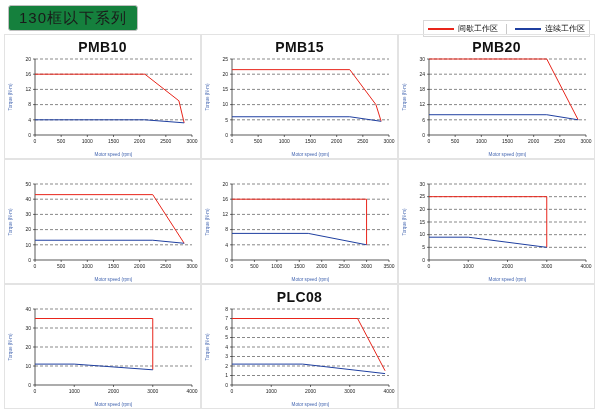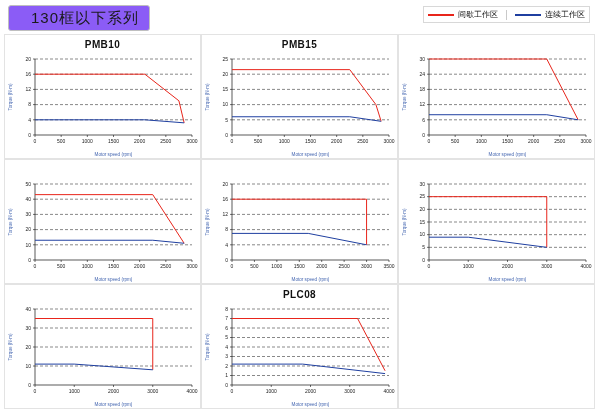--- a/index.html
+++ b/index.html
@@ -13,30 +13,30 @@
   
   #header{
     position:relative;
     height:34px;
   }
   #series-title{
     position:absolute;
     left:8px;top:5px;
     border:1px solid #bfbfbf;
     border-radius:3px;
-    background:#8b5cf6;
-    padding:3px 10px 4px 22px;
+    background:#15803d;
+    padding:3px 10px 4px 10px;
     font-size:15px;
     color:#1a1a1a;
     letter-spacing:1px;
     line-height:17px;
   }
   #legend{
     position:absolute;
-    right:10px;top:6px;
+    right:10px;top:20px;
     display:flex;
     align-items:center;
     gap:6px;
     border:1px solid #d8d8d8;
     padding:2px 4px;
     background:#fff;
   }
   .legend-item{
     display:flex;align-items:center;gap:4px;
     font-size:8px;color:#111;
@@ -60,21 +60,21 @@
   .cell{
     position:relative;
     box-sizing:border-box;
     border:1px solid #e3e3e3;
   }
   .cell.empty{border:1px solid #e3e3e3;}
   .chart-title{
     position:absolute;
     top:4px;left:0;right:0;
     text-align:center;
-    font-size:10px;
+    font-size:14px;
     font-weight:bold;
     color:#111;
     letter-spacing:.4px;
   }
   .plot-wrap{
     position:absolute;
     left:0;top:16px;
     width:197px;height:108px;
   }
   svg{display:block;}
@@ -190,20 +190,21 @@
           <line x1="28" x2="30" y1="8" y2="8" stroke="#111" stroke-width="0.6"></line>
           <text x="26" y="9.8" text-anchor="end" class="tick-text">25</text>
           <text x="108.5" y="105" text-anchor="middle" class="axis-label">Motor speed (rpm)</text>
           <text x="7" y="46" text-anchor="middle" class="axis-label" transform="rotate(-90 7 46)">Torque (N·m)</text>
           <polyline points="30,18.64 147.75,18.64 173.91666666666666,53.599999999999994 179.15,70.32" fill="none" stroke="#e8251b" stroke-width="1"></polyline>
           <polyline points="30,65.76 147.75,65.76 179.15,70.32" fill="none" stroke="#1f3fa0" stroke-width="1"></polyline>
         </svg>
       </div>
     </div>
     <div class="cell">
+      <div class="chart-title">PMB20</div>
       <div class="plot-wrap">
         <svg width="197" height="108" viewBox="0 0 197 108">
           <line x1="30" x2="187" y1="68.8" y2="68.8" stroke="#111" stroke-width="0.5" stroke-dasharray="3,2"></line>
           <line x1="30" x2="187" y1="53.599999999999994" y2="53.599999999999994" stroke="#111" stroke-width="0.5" stroke-dasharray="3,2"></line>
           <line x1="30" x2="187" y1="38.4" y2="38.4" stroke="#111" stroke-width="0.5" stroke-dasharray="3,2"></line>
           <line x1="30" x2="187" y1="23.199999999999996" y2="23.199999999999996" stroke="#111" stroke-width="0.5" stroke-dasharray="3,2"></line>
           <line x1="30" x2="187" y1="8" y2="8" stroke="#111" stroke-width="0.5" stroke-dasharray="3,2"></line>
           <line x1="30" x2="187" y1="84" y2="84" stroke="#111" stroke-width="0.7"></line>
           <line x1="30" x2="30" y1="84" y2="8" stroke="#111" stroke-width="0.7"></line>
           <line x1="30" x2="30" y1="84" y2="86" stroke="#111" stroke-width="0.6"></line>

